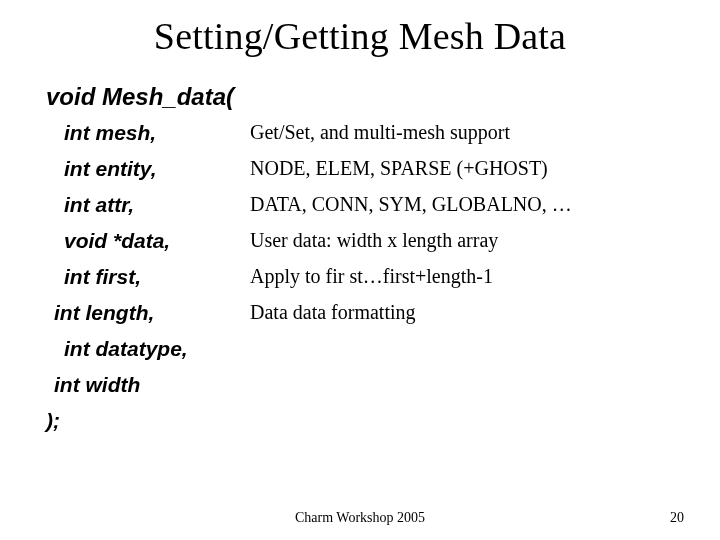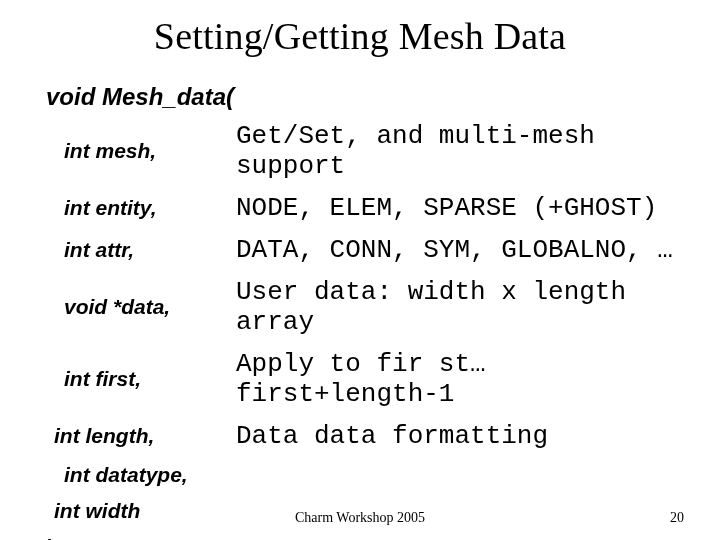--- a/index.html
+++ b/index.html
@@ -32,39 +32,40 @@
   .sig {
     font-family: Arial, Helvetica, sans-serif;
     font-weight: 700;
     font-style: italic;
     font-size: 24px;
     line-height: 1.05;
     margin-bottom: 12px;
   }
   .param-row {
     display: flex;
-    align-items: center;
+    align-items: flex-start;
     margin-bottom: 12px;
   }
   .param {
     font-family: Arial, Helvetica, sans-serif;
     font-weight: 700;
     font-style: italic;
     font-size: 21px;
     width: 190px;
     padding-left: 18px;
     flex-shrink: 0;
   }
   .param.noindent {
     padding-left: 8px;
   }
   .desc {
-    font-family: Liberation Mono, monospace;
-    font-size: 26px;
+    font-family: Liberation Serif, serif;
+    font-size: 20px;
     font-weight: 400;
+    margin-left: 14px;
   }
   .closing {
     font-family: Arial, Helvetica, sans-serif;
     font-weight: 700;
     font-style: italic;
     font-size: 21px;
     margin-top: 2px;
     margin-bottom: 12px;
   }
   .footer {

